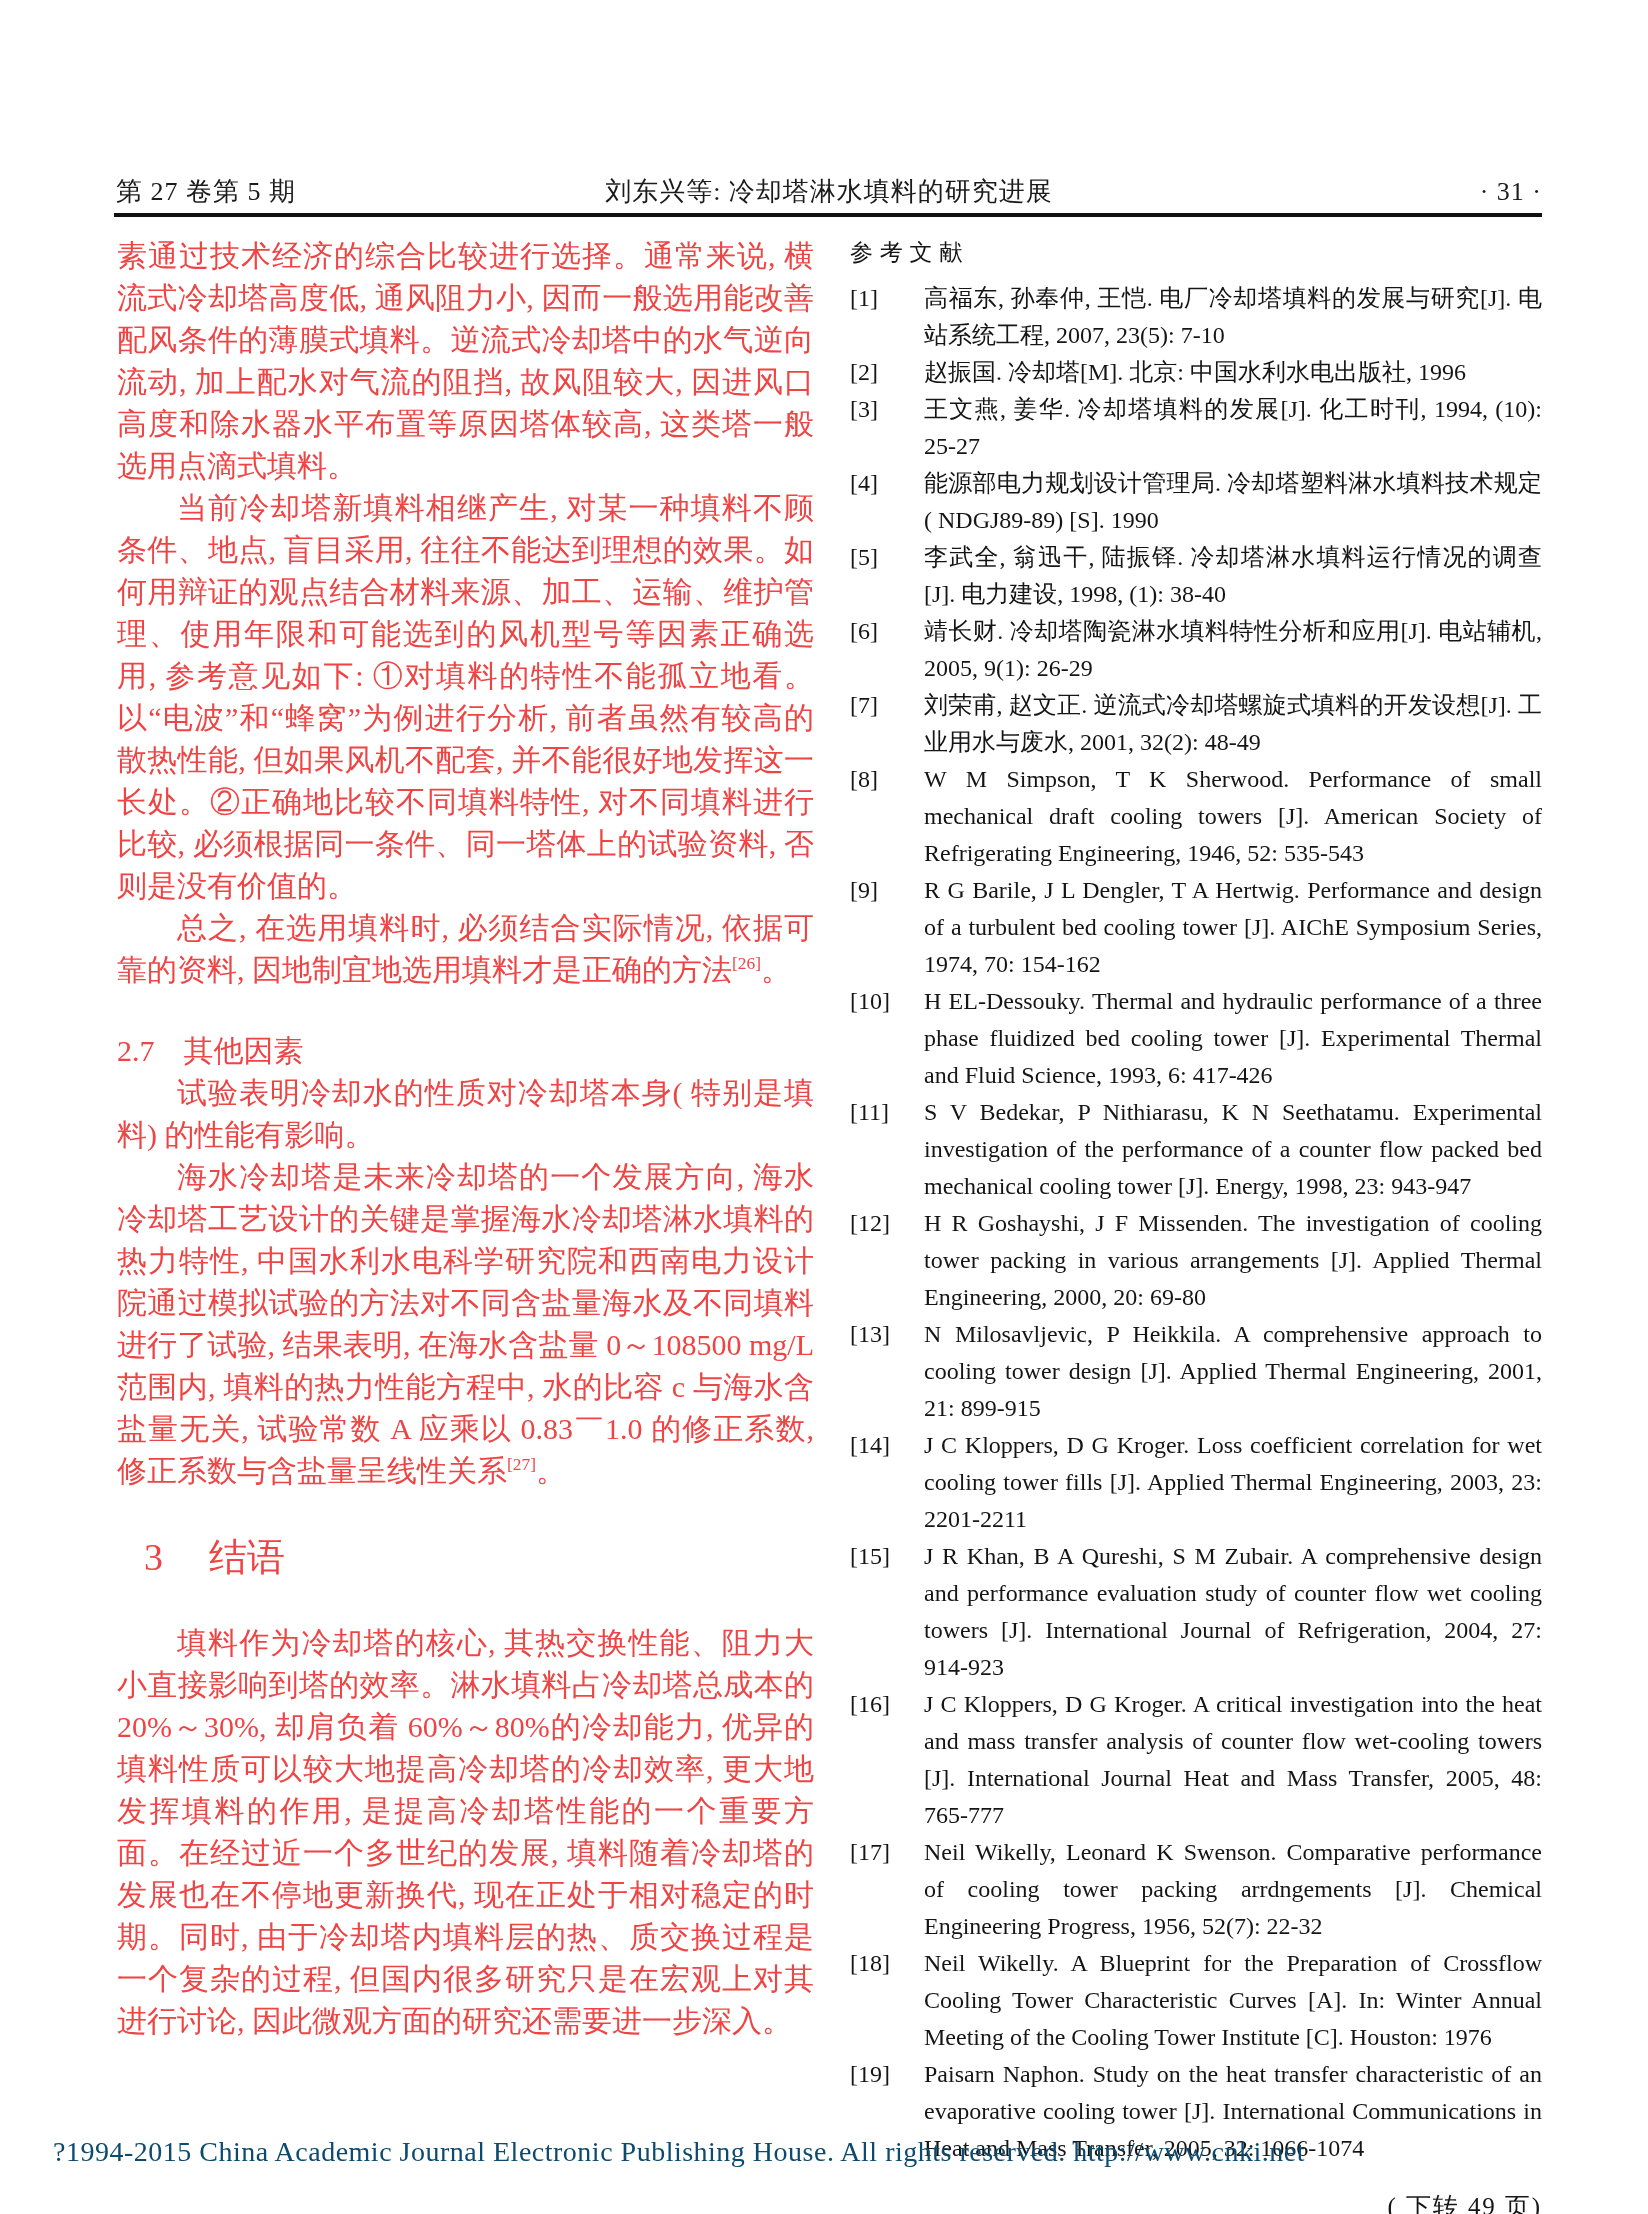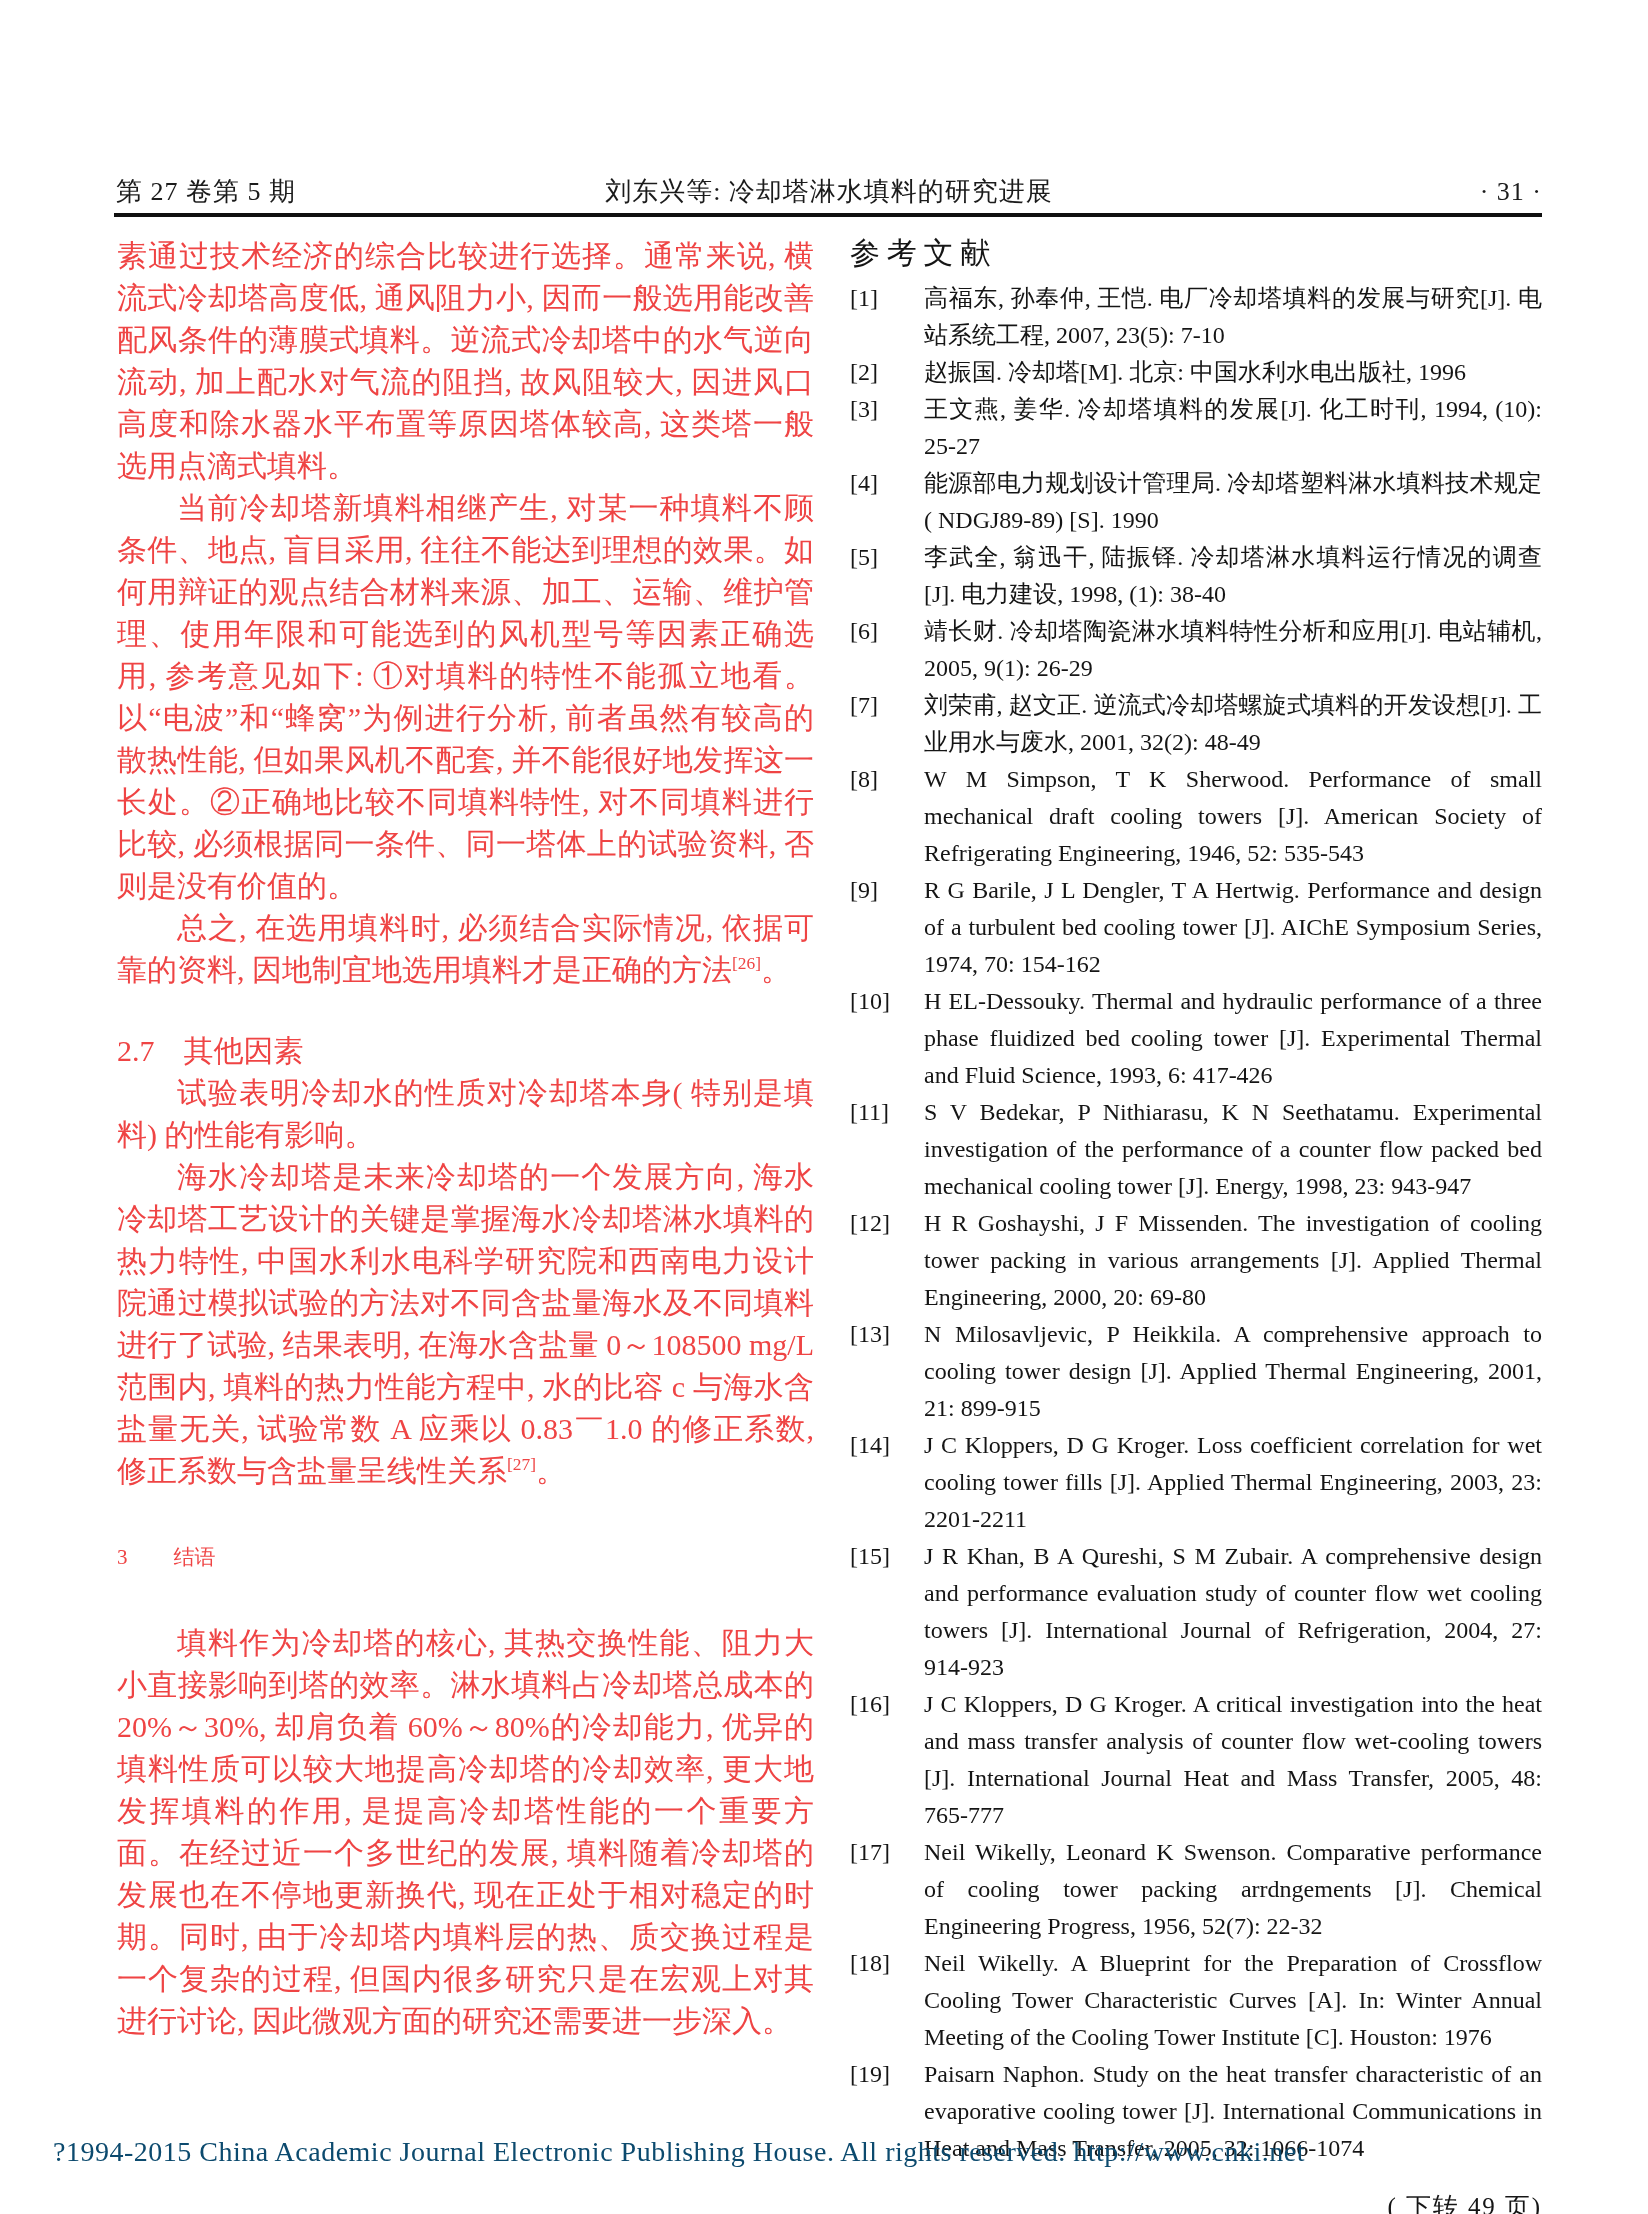--- a/index.html
+++ b/index.html
@@ -43,36 +43,36 @@
     width: 697px;
     font-size: 30px;
     line-height: 42px;
     text-align: justify;
     color: #ef4444;
   }
   .para { margin: 0; }
   .para.indent { text-indent: 2em; }
   .h2d { margin-top: 39px; font-size: 30px; }
   .h2d .num { margin-right: 29px; }
-  .h1d { margin-top: 44px; margin-bottom: 44px; font-size: 21px; }
+  .h1d { margin-top: 44px; margin-bottom: 44px; font-size: 38px; margin-left: 27px; }
   .h1d .num { margin-right: 46px; }
   sup.cite { font-size: 0.58em; line-height: 0; vertical-align: super; }
   
   .col-right {
     position: absolute;
     top: 234px;
     left: 850px;
     width: 692px;
     font-size: 24px;
     line-height: 37px;
     text-align: justify;
     color: #151515;
   }
   .ref-title {
-    font-size: 30px;
+    font-size: 23px;
     letter-spacing: 6.8px;
     margin-bottom: 8.7px;
     text-align: left;
   }
   .ref { position: relative; padding-left: 74px; }
   .ref .lab { position: absolute; left: 0; top: 0; }
   .continued {
     text-align: right;
     margin-top: 21px;
     font-size: 25px;

